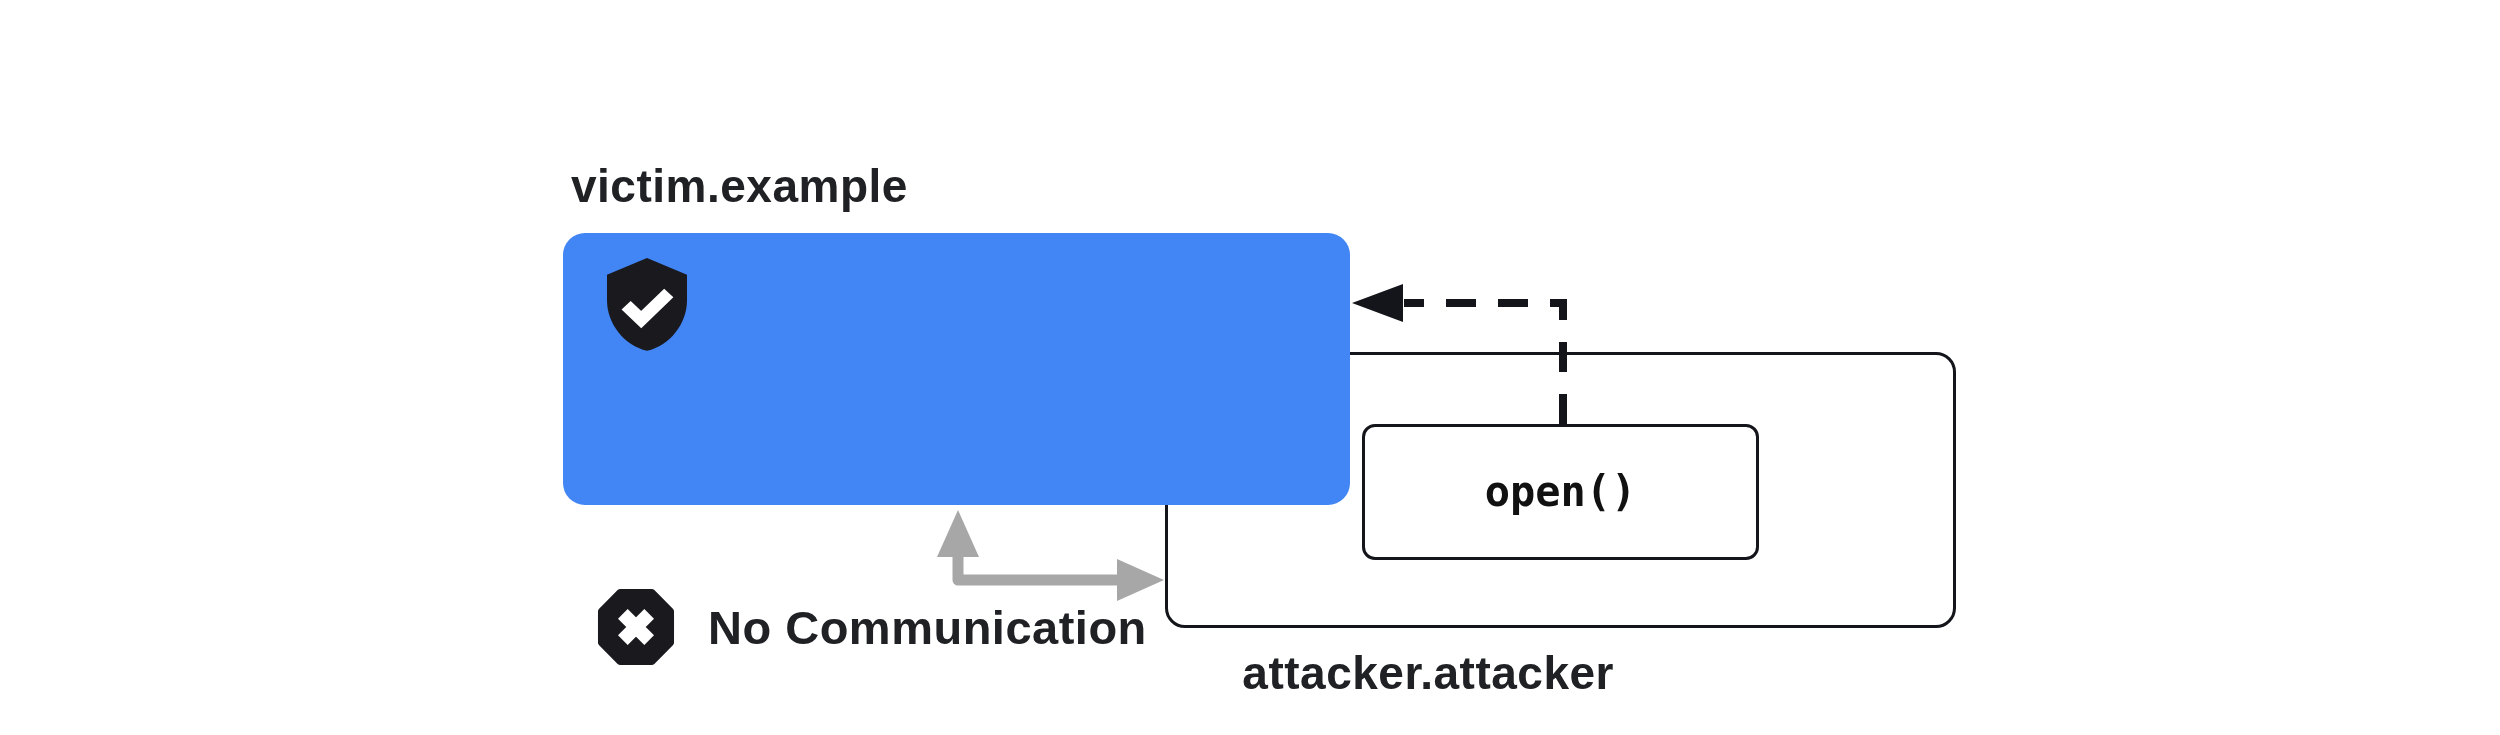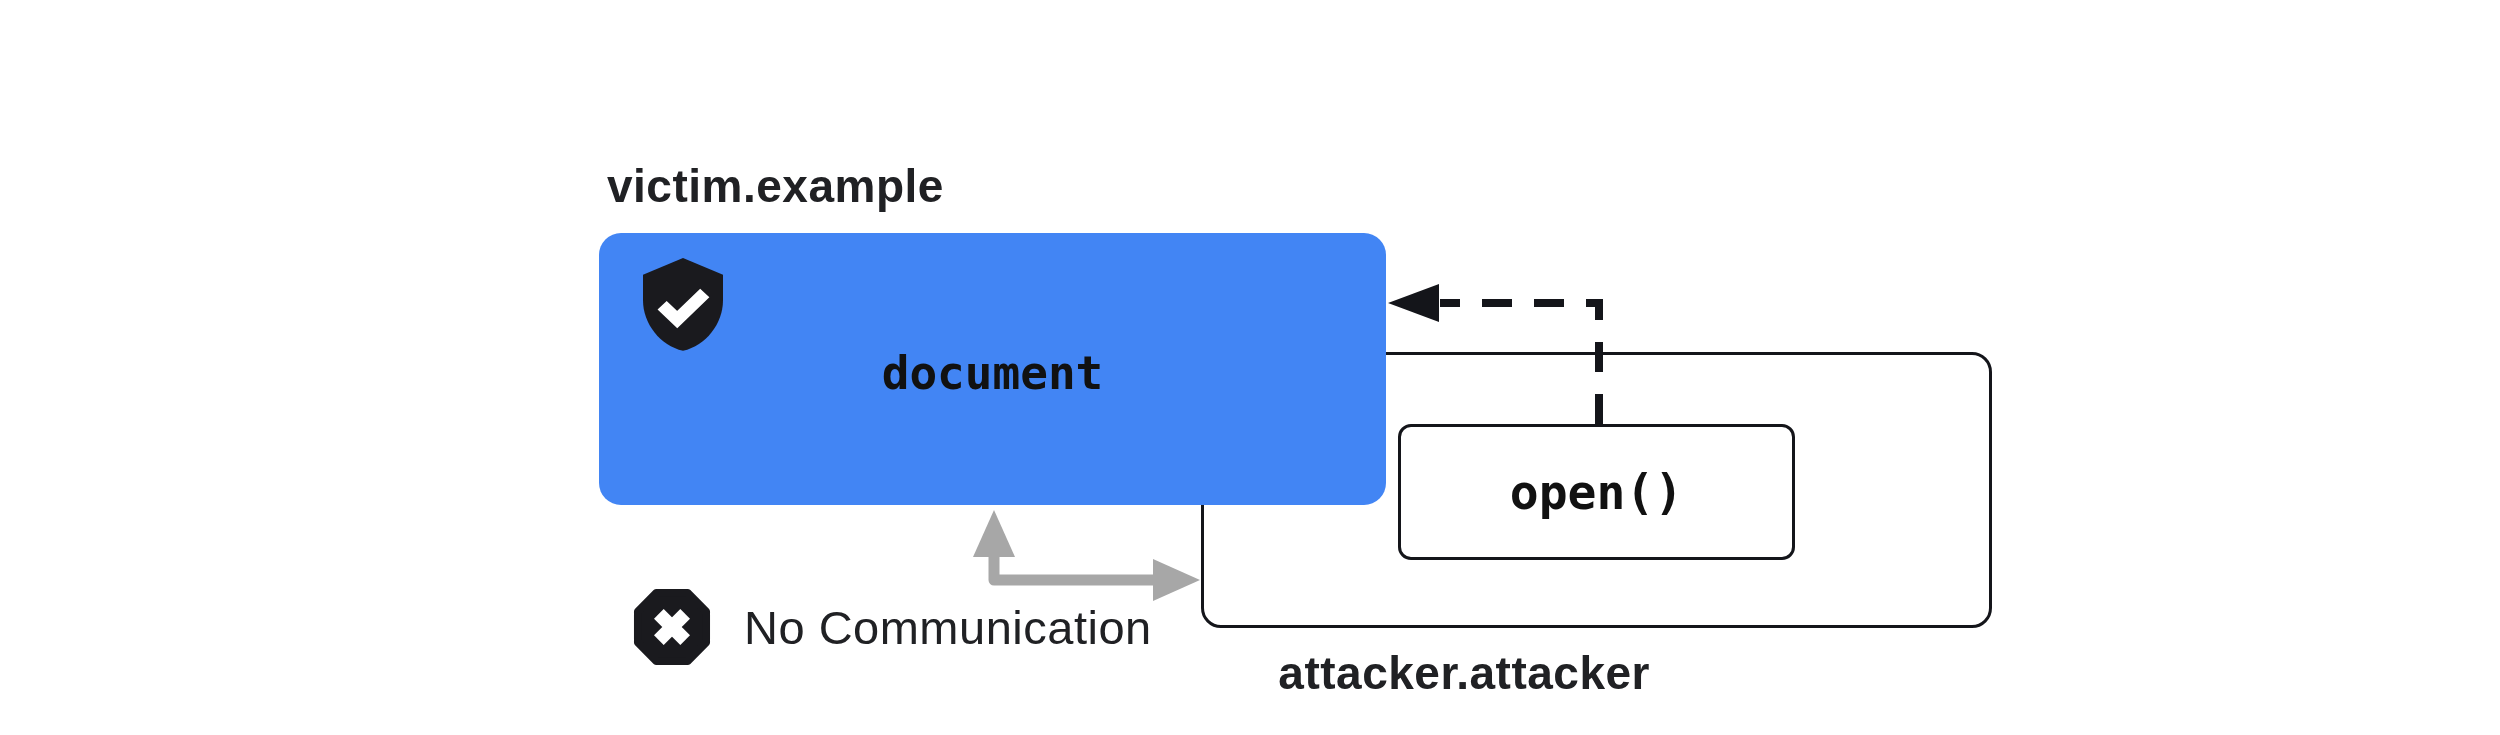--- a/index.html
+++ b/index.html
@@ -7,21 +7,20 @@
     padding: 0;
     background: #ffffff;
   }
   .canvas {
     position: relative;
     width: 2164px;
     height: 735px;
     background: #ffffff;
     overflow: hidden;
     font-family: "Liberation Sans", sans-serif;
-    margin-left: 36px;
   }
 
   
   .domain-label {
     position: absolute;
     font-weight: 700;
     font-size: 46px;
     line-height: 1;
     color: var(--text_dark, #202124);
     letter-spacing: 0.5px;
@@ -71,21 +70,21 @@
     text-align: center;
     transform: translateY(5px);
   }
 
   .mono {
     font-family: "DejaVu Sans Mono", "Liberation Mono", monospace;
     font-weight: 700;
     color: var(--mono_text, #111111);
   }
   .doc-line { font-size: 46px; line-height: 1.26; white-space: pre; }
-  .open-text { font-size: 48px; line-height: 1; }
+  .open-text { font-size: 42px; line-height: 1; }
 
   .shield-icon {
     position: absolute;
     left: 44px; top: 25px;
     width: 80px; height: 97px;
   }
   .shield-body { fill: var(--icon_dark, #1A1A1E); }
   .shield-check { stroke: #ffffff; fill: none; stroke-width: 2.9; }
 
   
@@ -121,21 +120,21 @@
   }
   .blocked-icon { width: 78px; height: 78px; flex: 0 0 auto; }
   .octagon {
     fill: var(--icon_dark, #1A1A1E);
     stroke: var(--icon_dark, #1A1A1E);
     stroke-width: 8;
     stroke-linejoin: round;
   }
   .x-stroke { stroke: #ffffff; stroke-width: 14; stroke-linecap: butt; }
   .no-comm-text {
-    font-weight: 400;
+    font-weight: 700;
     font-size: 47px;
     line-height: 1;
     color: var(--text_dark, #202124);
     letter-spacing: 0.5px;
     white-space: nowrap;
   }
 </style>
 </head>
 <body>
 
@@ -148,21 +147,20 @@
   <div class="open-box">
     <span class="mono open-text">open()</span>
   </div>
 
   <div class="victim-box">
     <svg class="shield-icon" viewBox="3 1 18 23" preserveAspectRatio="none" aria-hidden="true">
       <path class="shield-body" d="M12 1L3 5v6c0 5.55 3.84 10.74 9 12 5.16-1.26 9-6.45 9-12V5l-9-4z"></path>
       <polyline class="shield-check" points="7.3,12.2 10.7,15.6 16.9,9.3"></polyline>
     </svg>
     <div class="doc-lines">
-      <div class="mono doc-line">document</div>
     </div>
   </div>
 
   <svg class="arrows-layer" viewBox="0 0 2500 735" aria-hidden="true">
 
     <g>
       <polyline class="dashed-shaft" points="1563,424 1563,303 1404,303"></polyline>
       <polygon class="dashed-head" points="1352,303 1403,284 1403,322"></polygon>
     </g>
 

